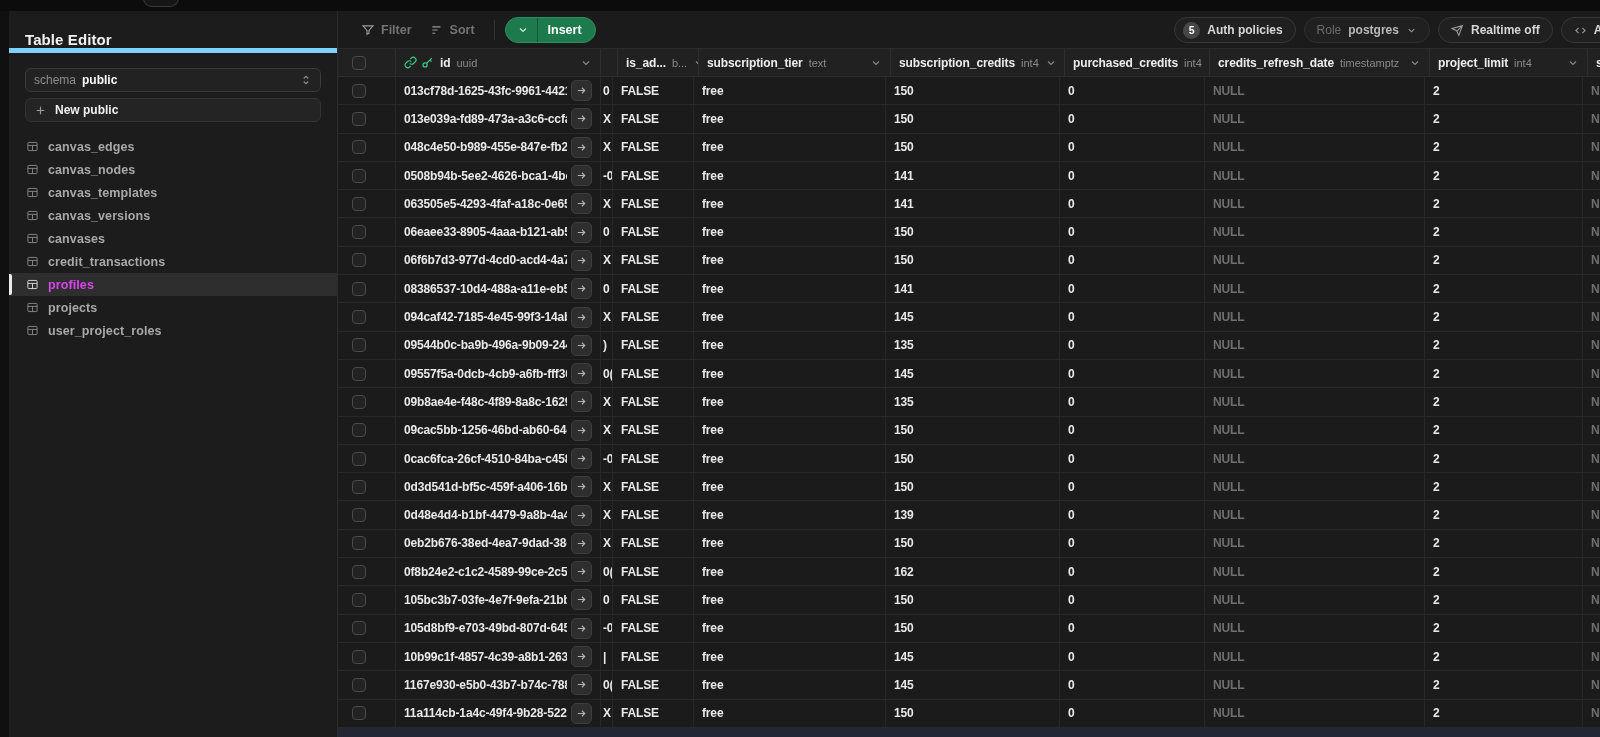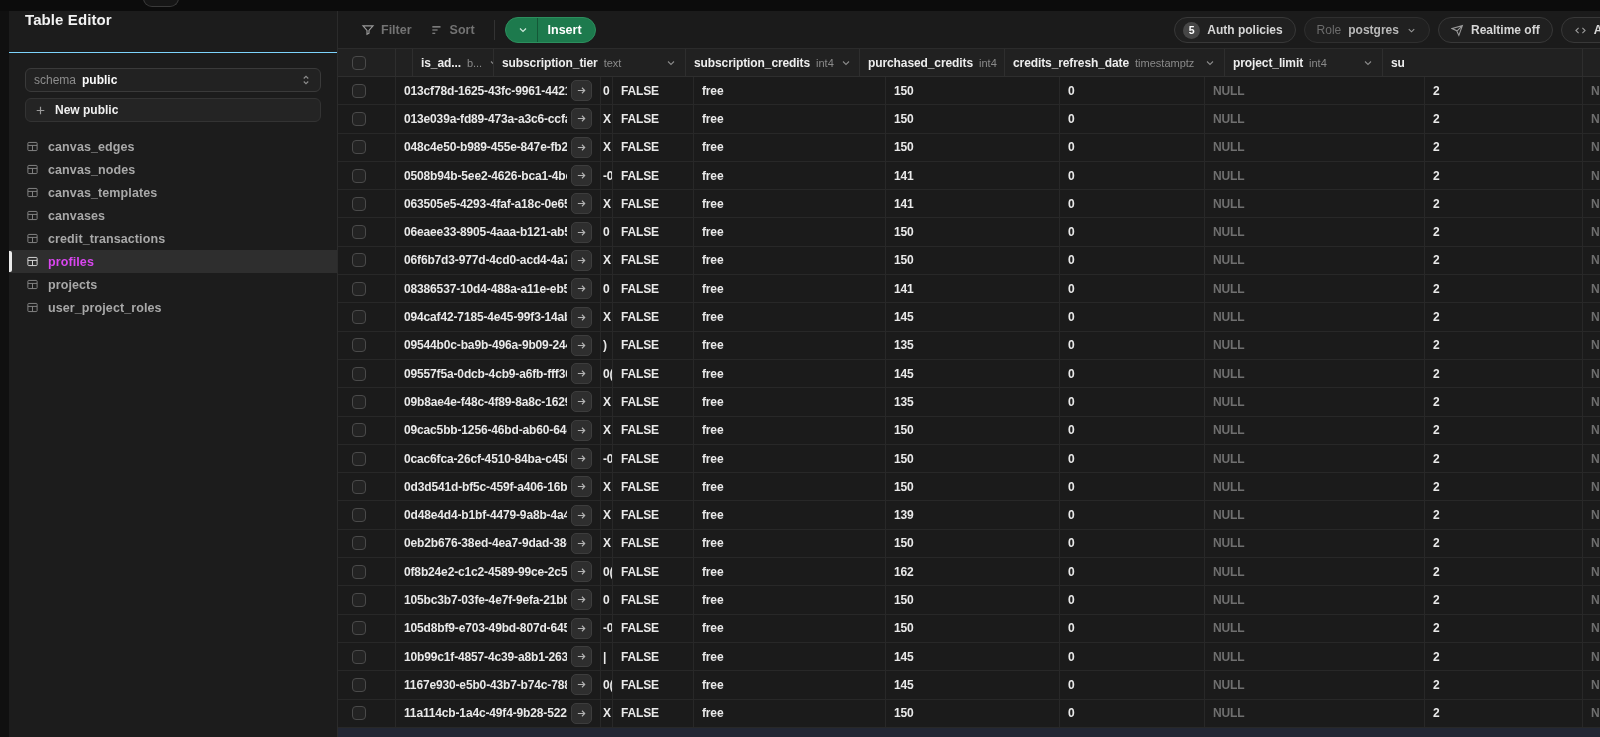--- a/index.html
+++ b/index.html
@@ -11,22 +11,22 @@
   .top-band { position:absolute; top:0; left:0; width:1600px; height:11px; background:#0c0c0c; z-index:5; }
   .pill-remnant { position:absolute; top:-4px; left:143px; width:36px; height:11px;
     border:1.5px solid #3a3a3a; border-radius:0 0 9px 9px; border-top:none; background:#161616; }
 
   
   .rail { position:absolute; top:0; left:0; width:9px; height:737px; background:#101010; z-index:4; }
 
   
   .sidebar { position:absolute; top:11px; left:9px; width:329px; height:726px;
     background:#1c1c1c; border-right:1px solid #2b2b2b; display:flex; flex-direction:column; z-index:3; }
-  .sb-header { height:42px; flex:none; display:flex; align-items:flex-start; padding:0 16px;
-    border-bottom:1px solid #7dd3fc; }
+  .sb-header { height:42px; flex:none; display:flex; align-items:flex-end; padding:0 16px;
+    border-bottom:5px solid #7dd3fc; }
   .sb-title { font-size:15px; font-weight:700; color:#f2f2f2; letter-spacing:.1px; }
   .sb-controls { padding:15px 16px 0 16px; }
   .schema-select { height:24px; border:1px solid #3a3a3a; background:#222222; border-radius:6px;
     display:flex; align-items:center; padding:0 8px; gap:6px; cursor:pointer; }
   .schema-label { font-size:12px; color:#8d8d8d; }
   .schema-value { font-size:12px; color:#fafafa; font-weight:700; }
   .schema-select .chev { margin-left:auto; color:#8d8d8d; }
   .new-table-btn { margin-top:6px; height:24px; border:1px solid #333; background:#242424; border-radius:6px;
     display:flex; align-items:center; padding:0 8px; gap:8px; cursor:pointer; }
   .new-table-btn .plus { color:#9a9a9a; }
@@ -161,20 +161,29 @@
   <div class="tbl-item">
     <span class="t-icon">
   <svg width="13" height="13" viewBox="0 0 24 24" fill="none" stroke="currentColor" stroke-width="1.8">
     <rect x="3.5" y="4.5" width="17" height="15" rx="1.5"></rect>
             <path d="M3.5 10h17M12 10v9.5"></path>
   </svg>
 </span>
     <span class="t-label">canvas_templates</span>
   </div>
 
+  <div class="tbl-item">
+    <span class="t-icon">
+  <svg width="13" height="13" viewBox="0 0 24 24" fill="none" stroke="currentColor" stroke-width="1.8">
+    <rect x="3.5" y="4.5" width="17" height="15" rx="1.5"></rect>
+            <path d="M3.5 10h17M12 10v9.5"></path>
+  </svg>
+</span>
+    <span class="t-label">canvas_versions</span>
+  </div>
 
   <div class="tbl-item">
     <span class="t-icon">
   <svg width="13" height="13" viewBox="0 0 24 24" fill="none" stroke="currentColor" stroke-width="1.8">
     <rect x="3.5" y="4.5" width="17" height="15" rx="1.5"></rect>
             <path d="M3.5 10h17M12 10v9.5"></path>
   </svg>
 </span>
     <span class="t-label">canvases</span>
   </div>
@@ -282,20 +291,39 @@
         <span class="p-label">API Do</span>
       </div>
     </div>
   </div>
 
   <div class="grid">
     <div class="g-header">
       <div class="cb-col">
         <div class="checkbox"></div>
       </div>
+    <div class="g-hcell" style="width: 205px;">
+          <span class="h-icons">
+  <svg width="13" height="13" viewBox="0 0 24 24" fill="none" stroke="currentColor" stroke-width="2.2">
+    <path d="M10.5 13.5a5 5 0 0 0 7.1.4l3-3a5 5 0 0 0-7.1-7.1l-1.7 1.7"></path>
+    <path d="M13.5 10.5a5 5 0 0 0-7.1-.4l-3 3a5 5 0 0 0 7.1 7.1l1.7-1.7"></path>
+  </svg>
+  <svg width="13" height="13" viewBox="0 0 24 24" fill="none" stroke="currentColor" stroke-width="2.2">
+    <circle cx="7.5" cy="16.5" r="3.8"></circle>
+              <path d="M10.3 13.7L20 4M16.5 7.5l3 3"></path>
+  </svg>
+</span>
+          <span class="h-label">id</span>
+          <span class="h-type">uuid</span>
+          <span class="h-chev">
+  <svg width="12" height="12" viewBox="0 0 24 24" fill="none" stroke="currentColor" stroke-width="2.2">
+    <path d="M6 9l6 6 6-6"></path>
+  </svg>
+</span>
+        </div>
         <div class="g-hcell" style="width: 12px;"></div>
         <div class="g-hcell" style="width: 81px;">
           <span class="h-label">is_ad...</span>
           <span class="h-type">b...</span>
           <span class="h-chev">
   <svg width="12" height="12" viewBox="0 0 24 24" fill="none" stroke="currentColor" stroke-width="2.2">
     <path d="M6 9l6 6 6-6"></path>
   </svg>
 </span>
         </div>

